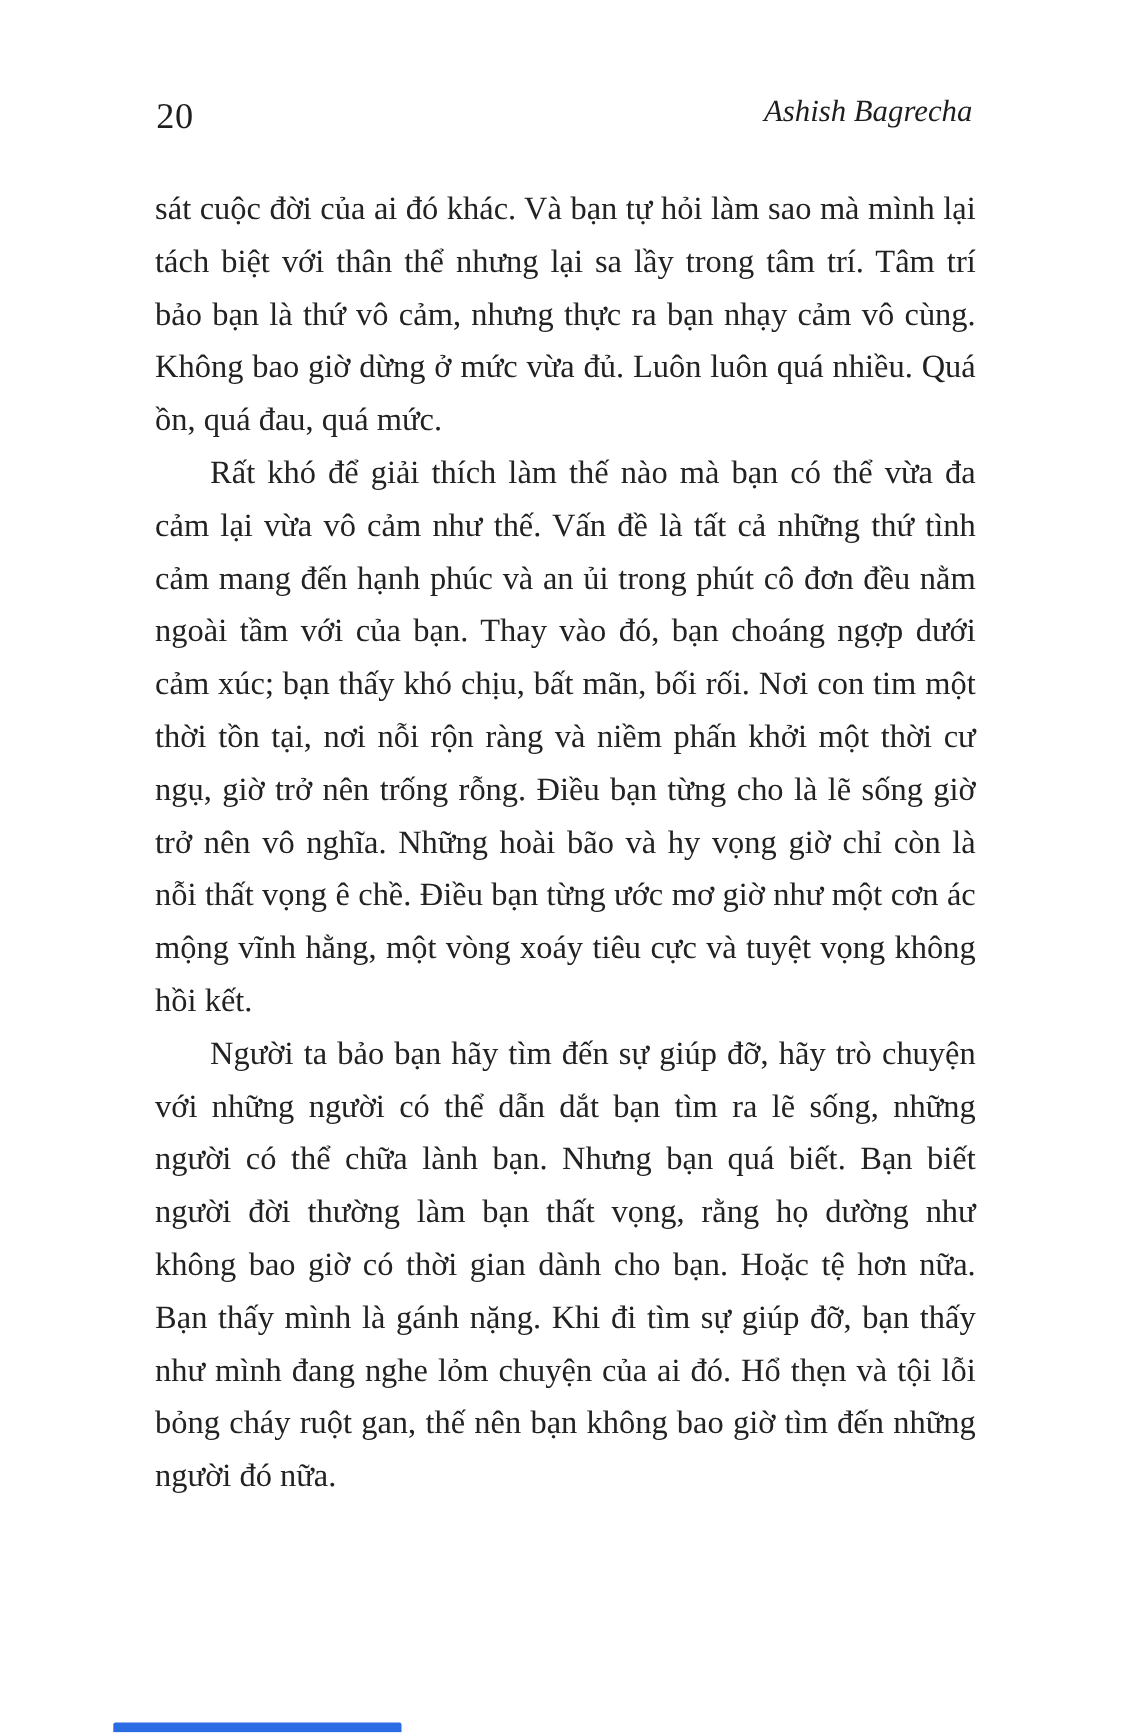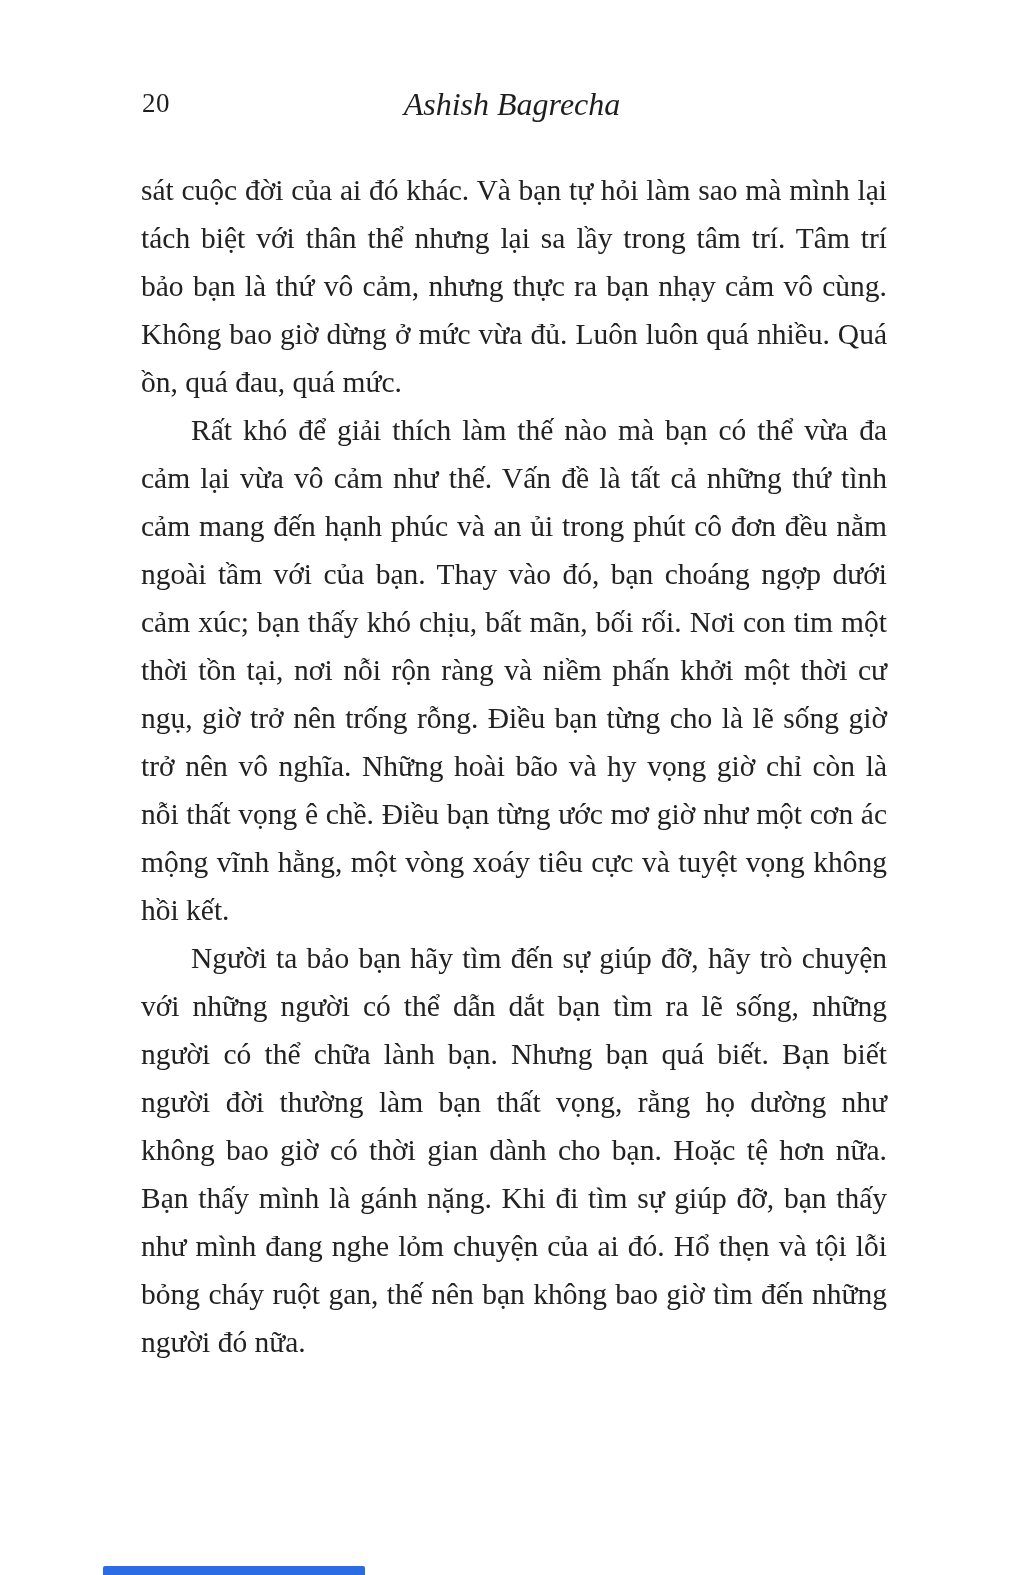--- a/index.html
+++ b/index.html
@@ -17,28 +17,28 @@
     position: absolute;
     top: 86px;
     left: 140px;
     right: 140px;
     height: 40px;
   }
   .page-number {
     position: absolute;
     left: 2px;
     top: 2px;
-    font-size: 27px;
+    font-size: 33px;
     letter-spacing: 0.5px;
     color: #1e1e1e;
   }
   .running-head {
-    text-align: center;
+    text-align: right;
     font-style: italic;
-    font-size: 32px;
+    font-size: 28px;
     color: #1e1e1e;
   }
   .body-text {
     position: absolute;
     top: 166px;
     left: 141px;
     right: 137px;
     font-size: 29.5px;
     line-height: 48px;
     text-align: justify;

